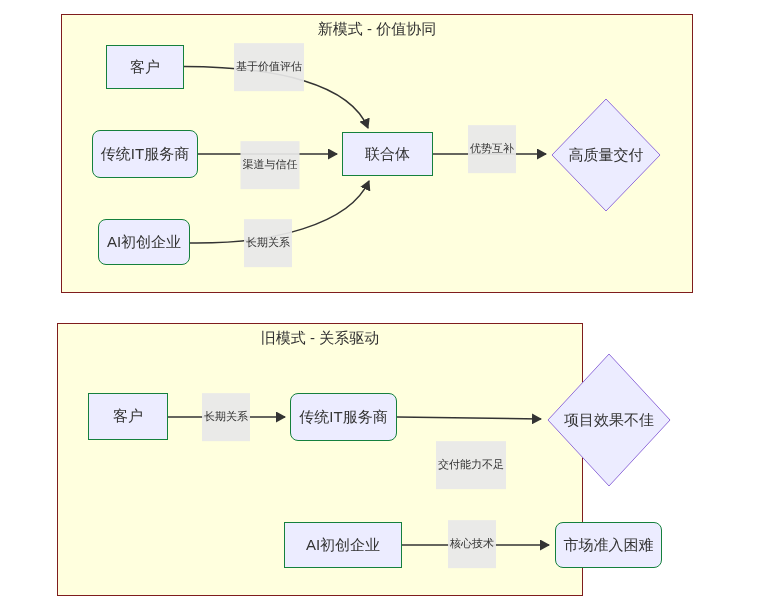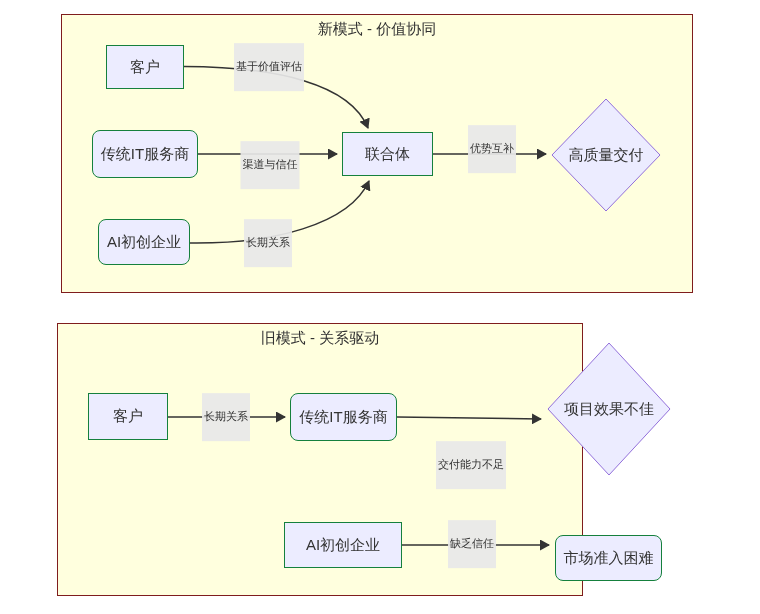--- a/index.html
+++ b/index.html
@@ -74,28 +74,28 @@
 
   <div class="edge-label" style="left:269px;top:67px;">基于价值评估</div>
   <div class="edge-label" style="left:270px;top:165px;">渠道与信任</div>
   <div class="edge-label" style="left:268px;top:243px;">长期关系</div>
   <div class="edge-label" style="left:492px;top:149px;">优势互补</div>
 
   <div class="node" style="left:88px;top:393px;width:80px;height:47px;">客户</div>
 
   <div class="node rounded" style="left:290px;top:393px;width:107px;height:48px;">传统IT服务商</div>
 
-  <div class="diamond-wrap" style="left:547px;top:342px;width:124px;height:134px;">
+  <div class="diamond-wrap" style="left:547px;top:353px;width:124px;height:134px;">
     <svg width="124" height="134" viewBox="0 0 124 134">
       <polygon points="62,1 123,67 62,133 1,67" fill="#ECECFF" stroke="#9370DB" stroke-width="1"></polygon>
     </svg>
     <div class="diamond-label">项目效果不佳</div>
   </div>
 
   <div class="node" style="left:284px;top:522px;width:118px;height:46px;">AI初创企业</div>
 
-  <div class="node rounded" style="left:555px;top:535px;width:107px;height:46px;">市场准入困难</div>
+  <div class="node rounded" style="left:555px;top:522px;width:107px;height:46px;">市场准入困难</div>
 
   <div class="edge-label" style="left:226px;top:417px;">长期关系</div>
   <div class="edge-label" style="left:471px;top:417px;margin-top:48px;">交付能力不足</div>
-  <div class="edge-label" style="left:472px;top:544px;">缺乏信任</div>
+  <div class="edge-label" style="left:472px;top:544px;">核心技术</div>
 
 </div>
 
 </body></html>

